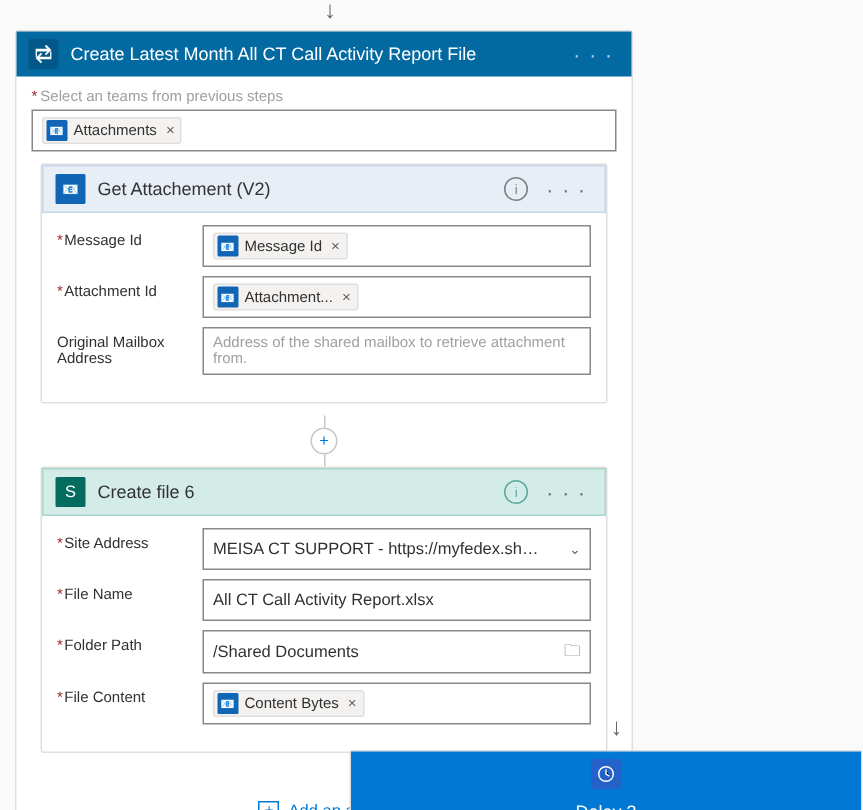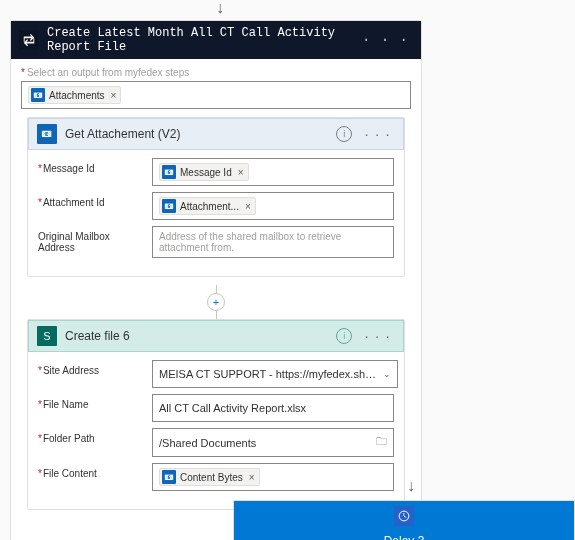--- a/index.html
+++ b/index.html
@@ -1,42 +1,42 @@
 <!DOCTYPE html>
 <html><head>
 <meta charset="utf-8">
 <style>
 body { margin: 0; padding: 0; font-family: "Segoe UI", Arial, sans-serif; font-size: 11px; background: #f5f5f5; color: #323130; width: 575px; }
 .canvas { position: relative; width: 575px; height: 540px; background: #fafafa; }
 .arrow { display: flex; justify-content: center; color: #666; font-size: 16px; line-height: 1; }
 .card { background: #fff; border: 1px solid #e1dfdd; border-radius: 2px; margin: 0 auto; }
 .card.outer { width: 410px; margin-left: 10px; margin-top: 4px; }
 .header { display: flex; align-items: center; padding: 5px 8px; gap: 8px; }
-.header.blue { background: #0f172a; color: #fff; font-family: Liberation Mono, monospace; }
+.header.blue { background: #0369a1; color: #fff; }
 .header.light { background: #e8eef6; color: #333; border: 1px solid #c7d6ea; }
 .header.teal-light { background: #d4ece7; color: #333; border: 1px solid #a9d5cd; }
 .header.blue2 { background: #0078d4; color: #fff; flex-direction: column; }
 .icon-box { width: 20px; height: 20px; display: flex; align-items: center; justify-content: center; flex-shrink: 0; border-radius: 1px; }
 .icon-box.dark { background: rgba(0,0,0,0.15); }
 .icon-box.o365 { background: #1066b5; color: #fff; font-size: 9px; }
 .icon-box.sp { background: #036c5f; color: #fff; font-size: 11px; }
 .icon-box.clock { background: #2461c9; color: #fff; }
 .header-title { flex: 1; font-size: 12px; }
 .dots { color: inherit; opacity: 0.7; font-size: 14px; letter-spacing: 1px; cursor: pointer; padding: 0 4px; }
 .info-icon { width: 14px; height: 14px; border: 1px solid currentColor; border-radius: 50%; display: flex; align-items: center; justify-content: center; font-size: 9px; opacity: 0.6; cursor: pointer; }
 .body { padding: 8px 10px 12px; }
 .hint { color: #a19f9d; font-size: 10px; margin-bottom: 3px; }
 .hint.req::before { content: "*"; color: #a4262c; margin-right: 2px; }
 .input-box { border: 1px solid #8a8886; padding: 4px 6px; display: flex; align-items: center; gap: 4px; background: #fff; min-height: 18px; }
 .input-box.wide { width: calc(100% - 14px); }
 .token { display: inline-flex; align-items: center; gap: 4px; background: #f3f2f1; border: 1px solid #e1dfdd; border-radius: 2px; padding: 1px 4px 1px 2px; font-size: 10px; }
 .token .ticon { width: 14px; height: 14px; background: #1066b5; color: #fff; display: flex; align-items: center; justify-content: center; font-size: 8px; border-radius: 1px; }
 .token .tx { color: #605e5c; cursor: pointer; margin-left: 2px; }
 .nested { margin: 8px 6px; }
-.field-row { display: flex; align-items: flex-start; margin-bottom: 6px; gap: 18px; }
+.field-row { display: flex; align-items: flex-start; margin-bottom: 6px; gap: 1px; }
 .field-label { width: 96px; font-size: 10px; color: #323130; padding-top: 5px; flex-shrink: 0; }
 .field-label.req::before { content: "*"; color: #a4262c; margin-right: 1px; }
 .field-control { flex: 1; }
 .placeholder { color: #a19f9d; font-size: 10px; }
 .value-text { font-size: 11px; color: #323130; }
 .dropdown-arrow { margin-left: auto; color: #605e5c; font-size: 9px; }
 .folder-icon { margin-left: auto; color: #605e5c; }
 .plus-circle { width: 16px; height: 16px; border: 1px solid #c8c6c4; border-radius: 50%; background: #fff; display: flex; align-items: center; justify-content: center; color: #0078d4; font-size: 11px; margin: 0 auto; cursor: pointer; position: relative; z-index: 2; }
 .connector-line { width: 1px; height: 8px; background: #c8c6c4; margin: 0 auto; }
 .add-action { display: flex; align-items: center; justify-content: center; gap: 6px; color: #0078d4; font-size: 11px; cursor: pointer; padding: 6px; }
@@ -54,21 +54,21 @@
     <div class="header blue">
       <span class="icon-box dark">
         <svg width="14" height="14" viewBox="0 0 16 16">
             <path fill="#fff" d="M2 4h9l-2-2 1-1 4 4-4 4-1-1 2-2H3v4H2V4zm12 8H5l2 2-1 1-4-4 4-4 1 1-2 2h8V6h1v6z"></path>
           </svg>
       </span>
       <span class="header-title">Create Latest Month All CT Call Activity Report File</span>
       <span class="dots">· · ·</span>
     </div>
     <div class="body">
-      <div class="hint req">Select an output from myfedex steps</div>
+      <div class="hint req">Select an teams from previous steps</div>
       <div class="input-box wide">
         <span class="token">
           <span class="ticon">📧</span>
           <span>Attachments</span>
           <span class="tx">×</span>
         </span>
       </div>
 
       <div class="card nested">
         <div class="header light">

